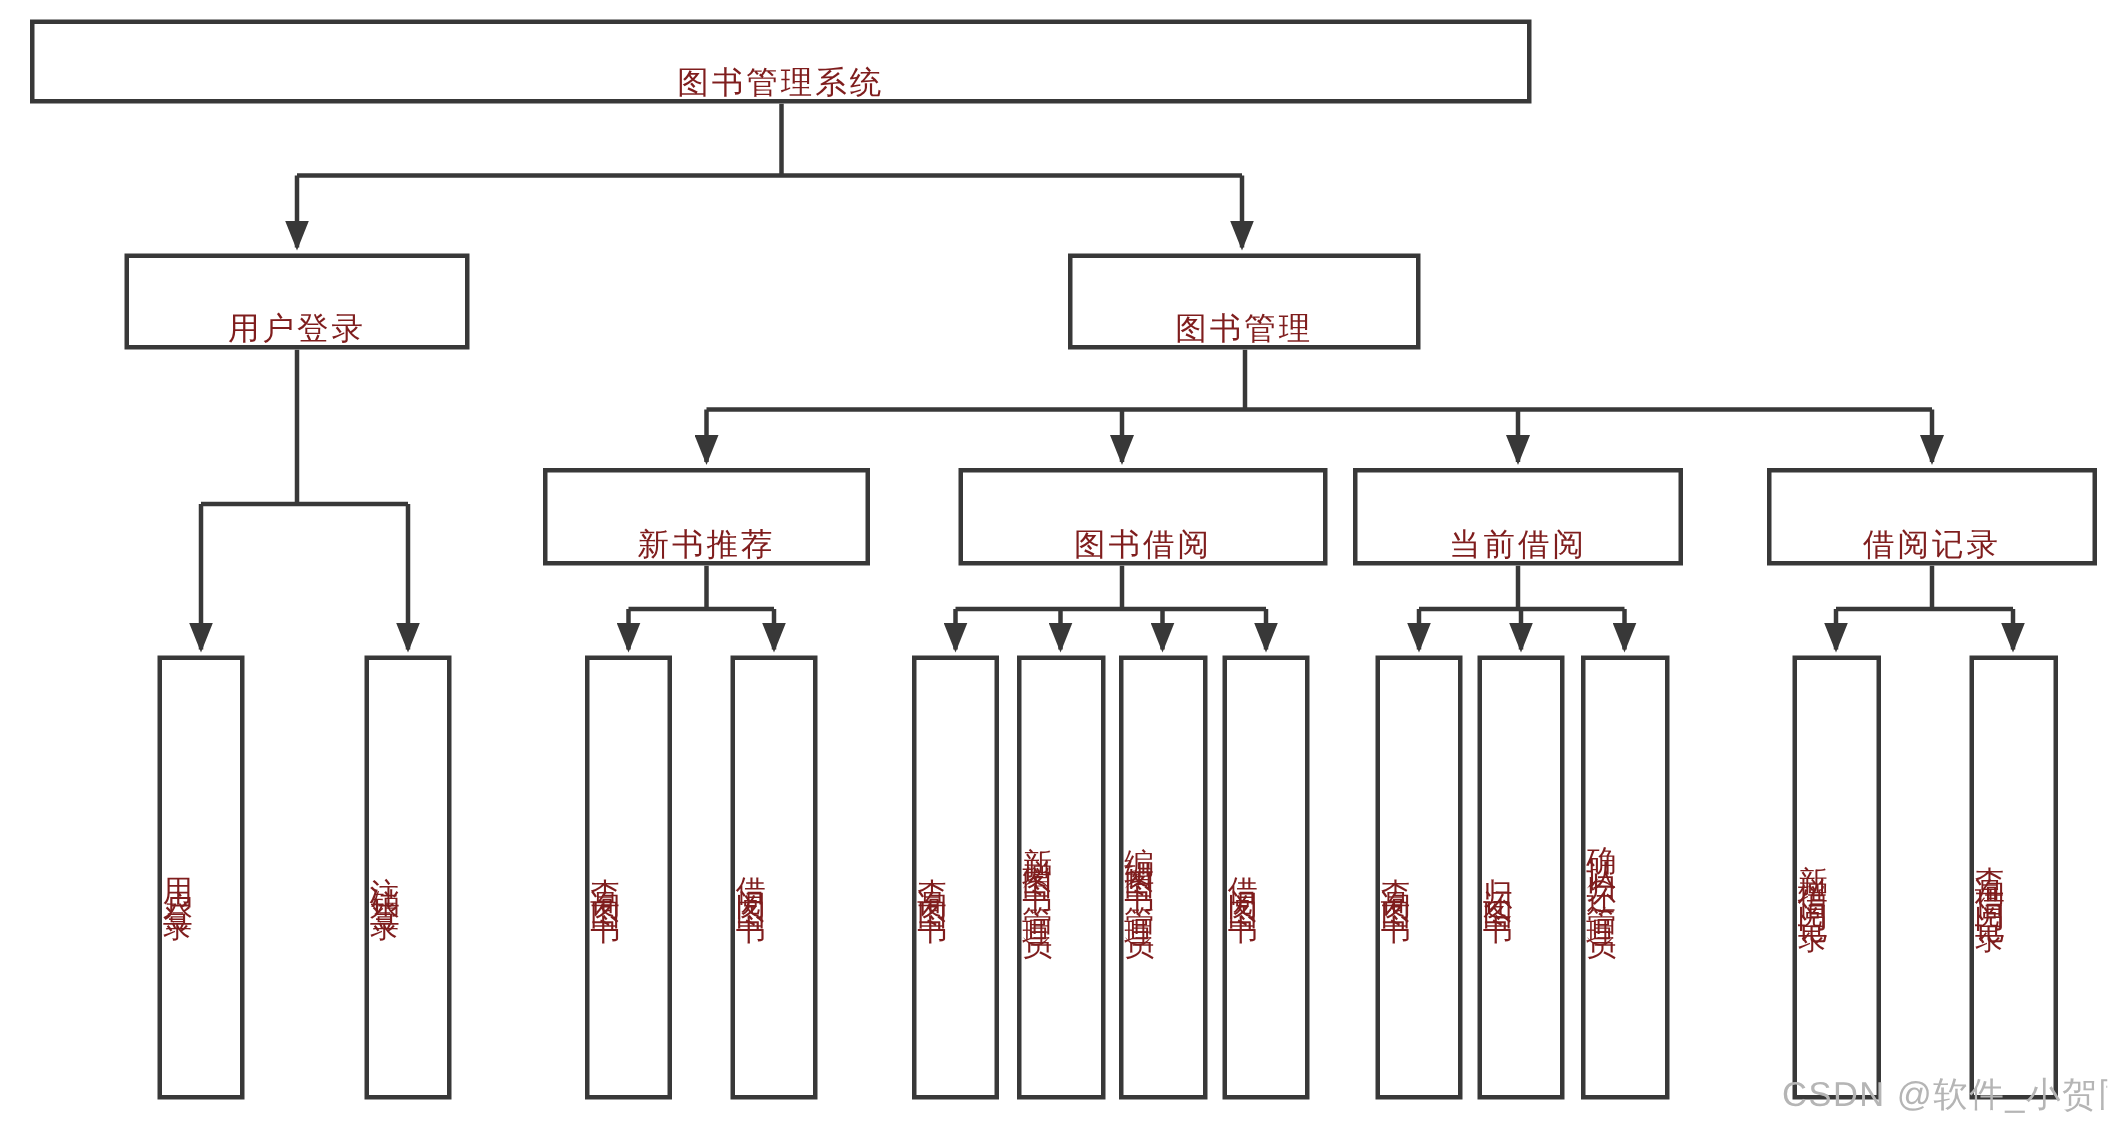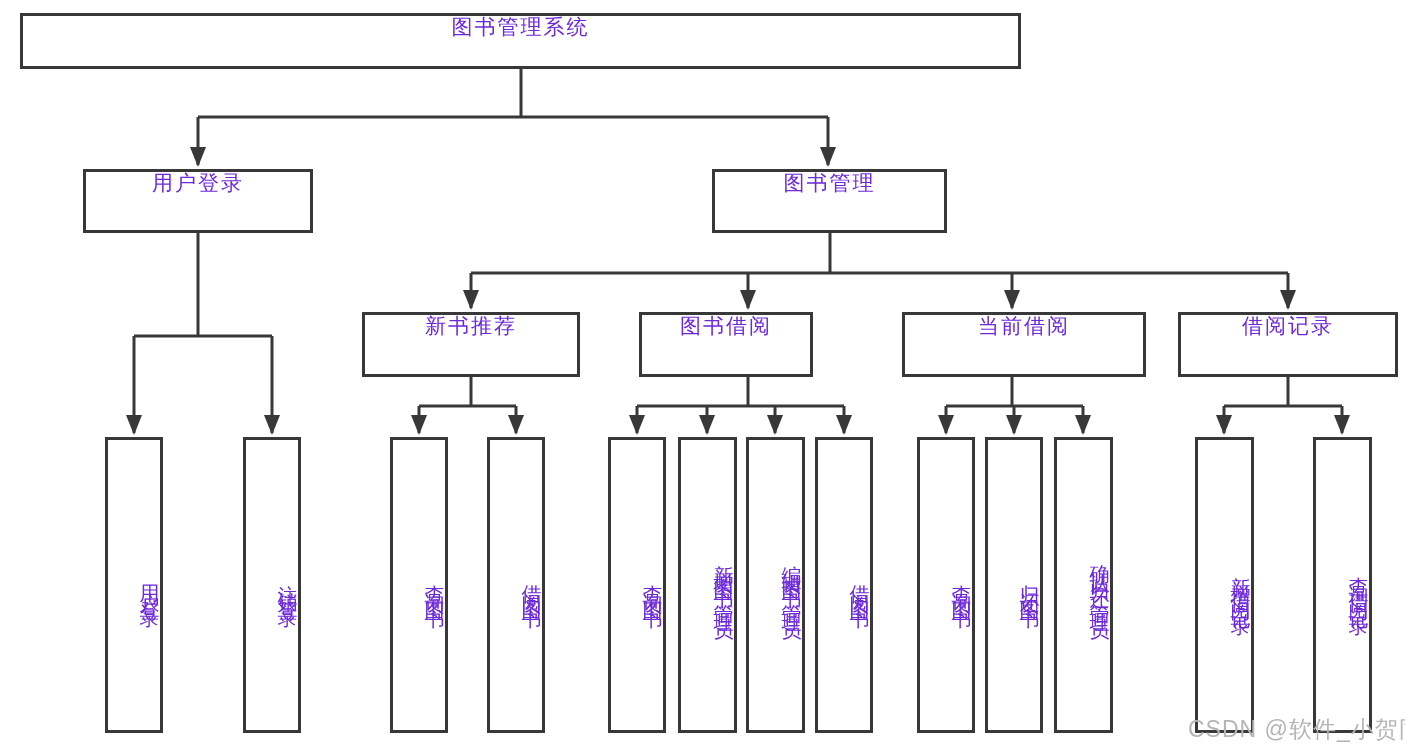--- a/index.html
+++ b/index.html
@@ -19,23 +19,23 @@
     position: absolute;
     left: 0;
     top: 0;
     z-index: 1;
   }
   .node {
     position: absolute;
     box-sizing: border-box;
     background: #ffffff;
     border: 3px solid #383838;
-    color: #6d28d9;
+    color: #7f1d1d;
     display: flex;
-    align-items: flex-start;
+    align-items: flex-end;
     justify-content: center;
     z-index: 2;
   }
   .node-h {
     font-size: 21px;
     letter-spacing: 2px;
     text-align: center;
     line-height: 1;
   }
   .node-v {
@@ -116,24 +116,24 @@
   <div class="node node-h" style="left:83px; top:169px; width:230px; height:64px;">
       <span>用户登录</span>
     </div>
   <div class="node node-h" style="left:362px; top:312px; width:218px; height:65px;">
       <span>新书推荐</span>
     </div>
 
   <div class="node node-h" style="left:712px; top:169px; width:235px; height:64px;">
       <span>图书管理</span>
     </div>
-  <div class="node node-h" style="left:639px; top:312px; width:174px; height:65px;">
+  <div class="node node-h" style="left:639px; top:312px; width:246px; height:65px;">
       <span>图书借阅</span>
     </div>
-  <div class="node node-h" style="left:902px; top:312px; width:244px; height:65px;">
+  <div class="node node-h" style="left:902px; top:312px; width:220px; height:65px;">
       <span>当前借阅</span>
     </div>
   <div class="node node-h" style="left:1178px; top:312px; width:220px; height:65px;">
       <span>借阅记录</span>
     </div>
 
   <div class="node node-v" style="left:105px; top:437px; width:58px; height:296px;">
       <span>用户登录</span>
     </div>
   <div class="node node-v" style="left:243px; top:437px; width:58px; height:296px;">

